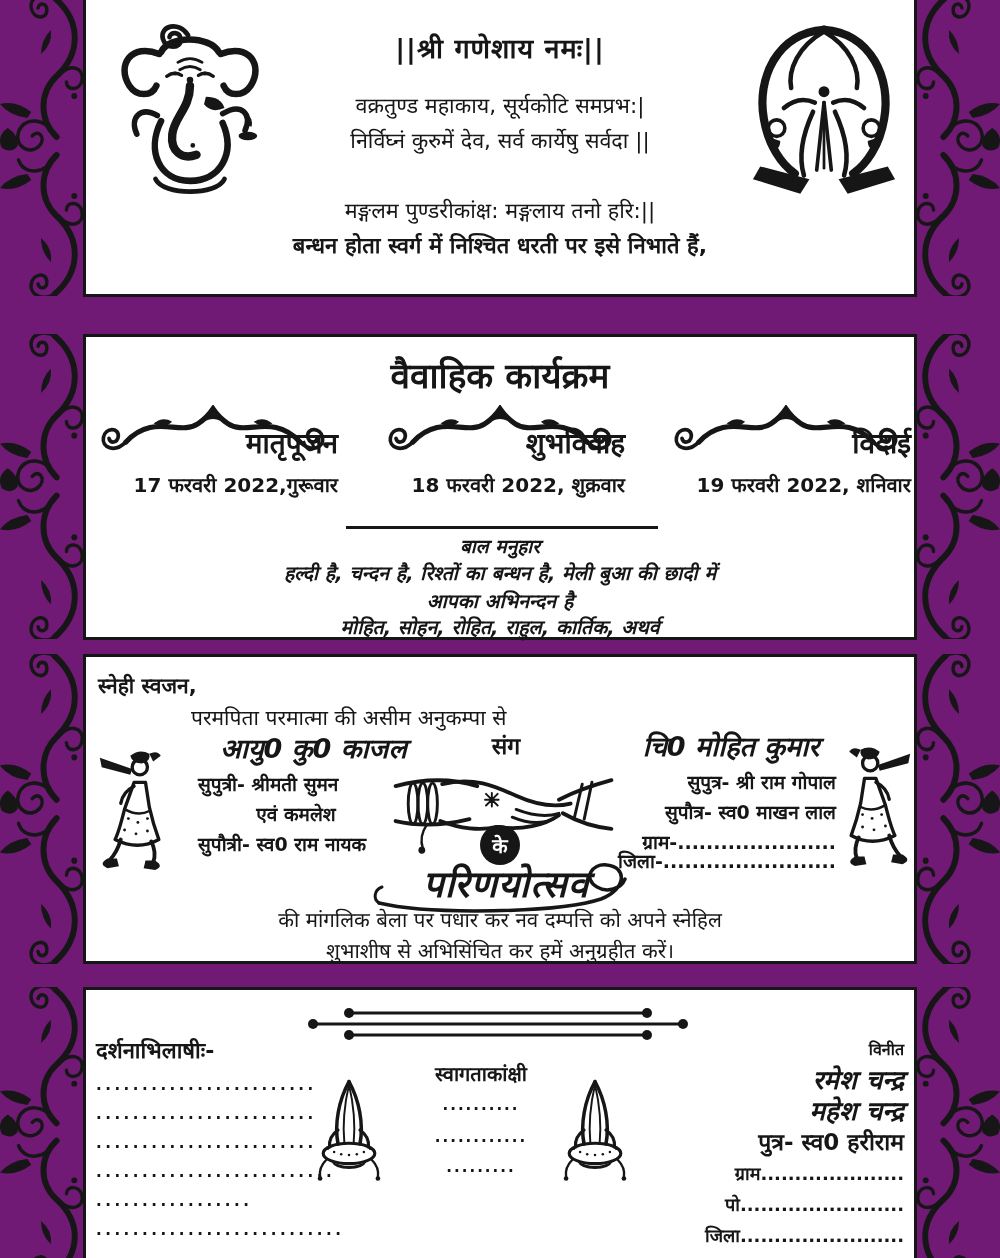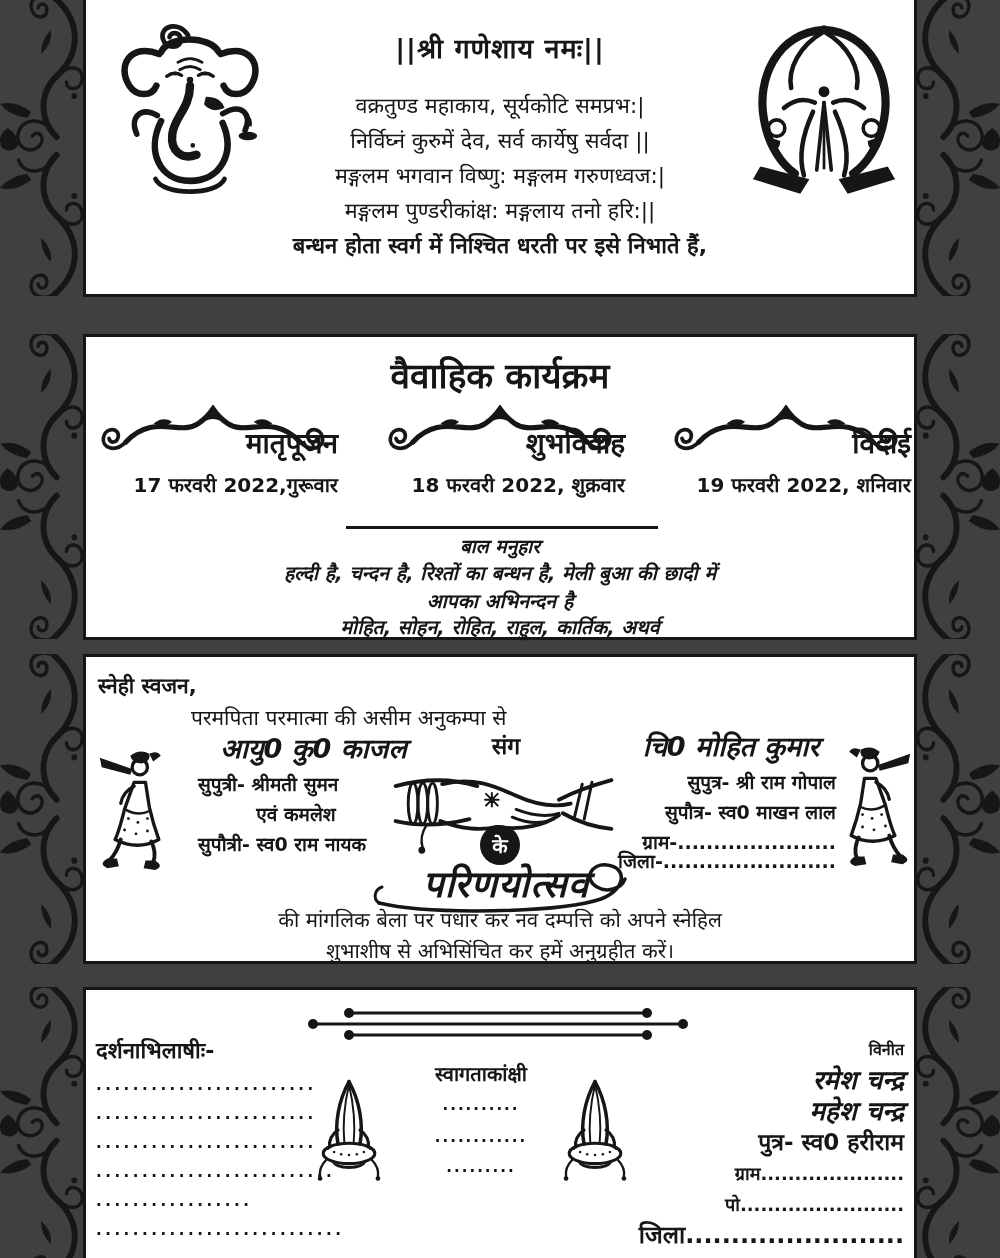--- a/index.html
+++ b/index.html
@@ -1,18 +1,18 @@
 <!DOCTYPE html>
 <html><head>
 <meta charset="utf-8">
 <style>
   *{margin:0;padding:0;box-sizing:border-box}
   html,body{background:#ffffff}
   body{font-family:"DejaVu Sans","Liberation Sans",sans-serif;color:#161616}
-  .card{position:relative;width:1000px;height:1258px;background:#404040;overflow:hidden}
+  .card{position:relative;width:1000px;height:1258px;background:#701a75;overflow:hidden}
   .panel{position:absolute;left:83px;width:834px;background:#ffffff;border:3px solid #161616}
   .abs{position:absolute}
   .ctr{text-align:center}
   .rgt{text-align:right}
   .b{font-weight:bold}
   .i{font-style:italic}
   .w{width:100%}
   svg{display:block}
   .vine{position:absolute;width:88px}
   .vine.left{left:-2px}
@@ -268,21 +268,20 @@
         <path d="M30,126 q-6,10 4,12 q8,2 8,-8 z"></path>
         <path d="M150,126 q6,10 -4,12 q-8,2 -8,-8 z"></path>
         <path d="M20,158 L74,172 L64,188 L12,172 Z"></path>
         <path d="M160,158 L106,172 L116,188 L168,172 Z"></path>
       </g>
     </svg>
 
     <div class="abs ctr b heading1 w" style="top:34px">||श्री गणेशाय नमः||</div>
     <div class="abs ctr shloka w" style="top:95px">वक्रतुण्ड महाकाय, सूर्यकोटि समप्रभ:|</div>
     <div class="abs ctr shloka w" style="top:130px">निर्विघ्नं कुरुमें देव, सर्व कार्येषु सर्वदा ||</div>
-    <div class="abs ctr shloka w" style="top:165px">मङ्गलम भगवान विष्णु: मङ्गलम गरुणध्वज:|</div>
     <div class="abs ctr shloka w" style="top:200px">मङ्गलम पुण्डरीकांक्ष: मङ्गलाय तनो हरि:||</div>
     <div class="abs ctr b couplet w" style="top:234px">बन्धन होता स्वर्ग में निश्चित धरती पर इसे निभाते हैं,</div>
   </div>
 
   <div class="panel" style="top:334px;height:306px">
     <div class="abs ctr b title2 w" style="top:14px">वैवाहिक कार्यक्रम</div>
 
     <div class="evcol" style="left:2px">
       <svg class="bracket" viewBox="0 0 240 56">
         <g stroke="#161616" fill="none" stroke-linecap="round">
@@ -523,17 +522,17 @@
       </g>
     </svg>
 
     <div class="abs rgt vinit-block" style="left:540px;top:44px;width:278px">
       <div class="b" style="font-size:16px">विनीत</div>
       <div class="b i" style="font-size:26px">रमेश चन्द्र</div>
       <div class="b i" style="font-size:26px">महेश चन्द्र</div>
       <div class="b" style="font-size:23px">पुत्र- स्व0 हरीराम</div>
       <div class="b" style="font-size:18px">ग्राम.....................</div>
       <div class="b" style="font-size:18px">पो........................</div>
-      <div class="b" style="font-size:24px">जिला........................</div>
+      <div class="b" style="font-size:18px">जिला........................</div>
     </div>
   </div>
 
 </div>
 
 </body></html>

